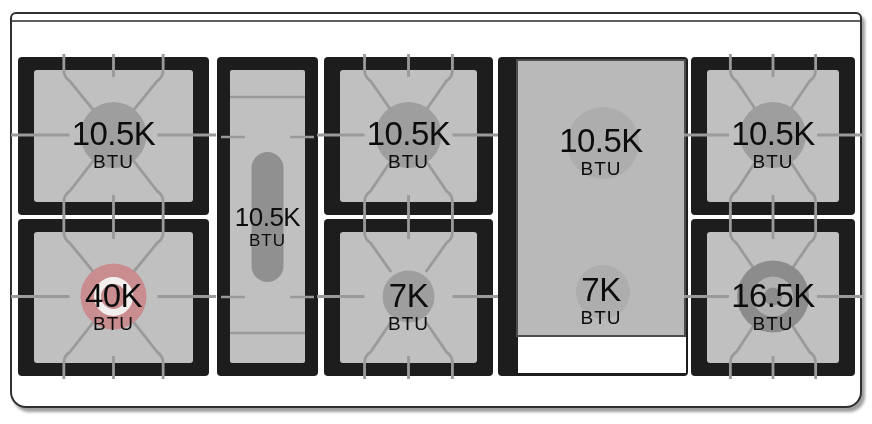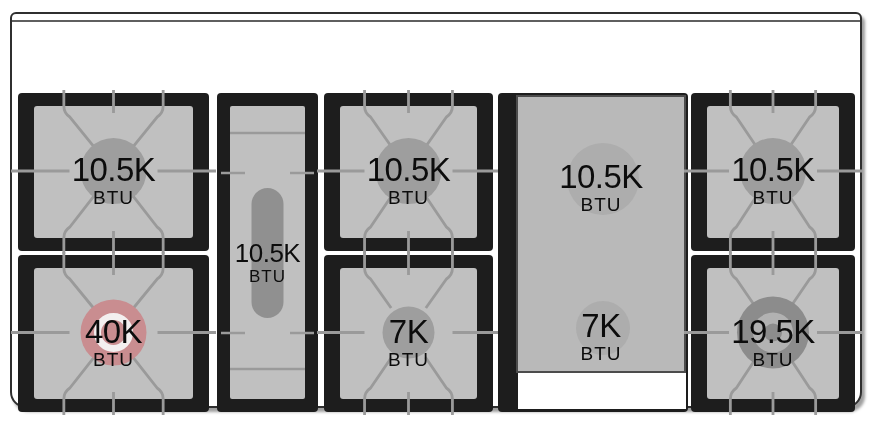--- a/index.html
+++ b/index.html
@@ -12,21 +12,21 @@
     position:absolute;left:10px;top:12px;width:848px;height:392px;
     border:2px solid #2f2f2f;
     border-radius:6px 6px 16px 16px;
     box-shadow:3px 4px 3px rgba(0,0,0,0.38);
     background:#ffffff;
   }
   .frame-topline{
     position:absolute;left:0;right:0;top:6px;height:0;
     border-top:2px solid #5f5f5f;
   }
-  .sec{position:absolute;margin-top:36px;}
+  .sec{position:absolute;}
   .grate{display:block;overflow:visible;}
   .btu{
     position:absolute;left:0;right:0;text-align:center;z-index:2;
     color:#0c0c0c;pointer-events:none;
   }
   .btu .val{font-size:33px;line-height:34px;letter-spacing:-0.5px;}
   .btu .unit{font-size:19px;line-height:22px;letter-spacing:1px;}
   .btu.narrow .val{font-size:26px;line-height:28px;}
   .btu.narrow .unit{font-size:17px;line-height:20px;}
   
@@ -191,18 +191,18 @@
           <path d="M 39.36 -3 L 39.36 13 Q 39.36 20 45.36 24 L 65.0485377360946 52.7482742598543"></path>
           <path d="M 39.36 160 L 39.36 144 Q 39.36 137 45.36 133 L 65.47159162019045 102.53620810806305"></path>
           <path d="M 124.64 -3 L 124.64 13 Q 124.64 20 118.64 24 L 98.9514622639054 52.7482742598543"></path>
           <path d="M 124.64 160 L 124.64 144 Q 124.64 137 118.64 133 L 98.52840837980955 102.53620810806305"></path>
         </g>
         <circle cx="82" cy="77.5" r="36" fill="#8c8c8c"></circle>
         <circle cx="82" cy="77.5" r="20" fill="#b2b2b2"></circle>
         <circle cx="82" cy="77.5" r="9" fill="#8c8c8c"></circle>
       </svg>
     <div class="btu" style="top:60px">
-      <div class="val">19.5K</div>
+      <div class="val">16.5K</div>
       <div class="unit">BTU</div>
     </div>
   </div>
 
 </div>
 
 </body></html>

